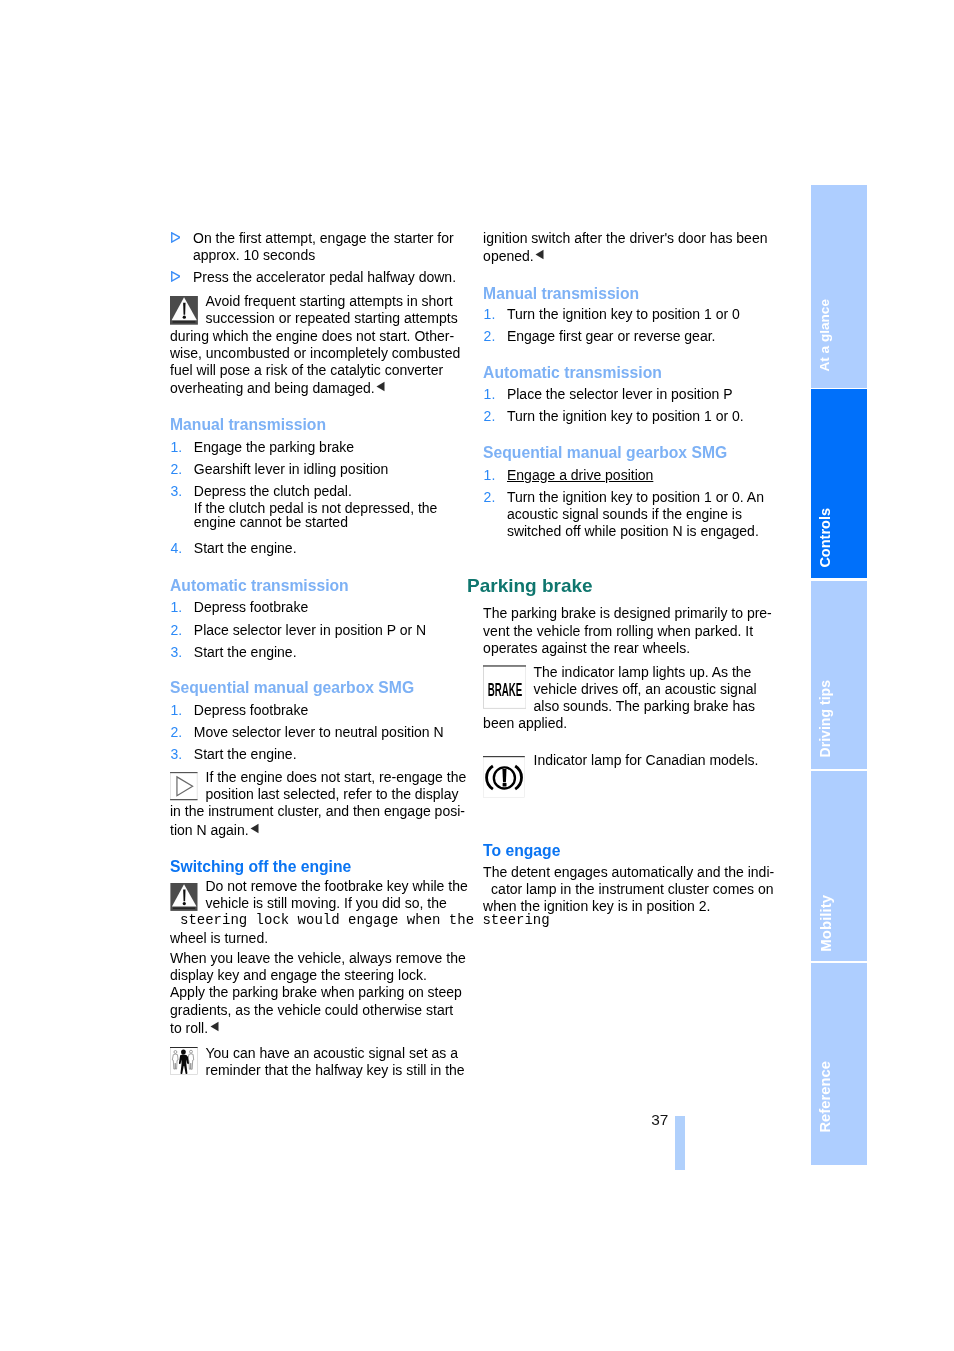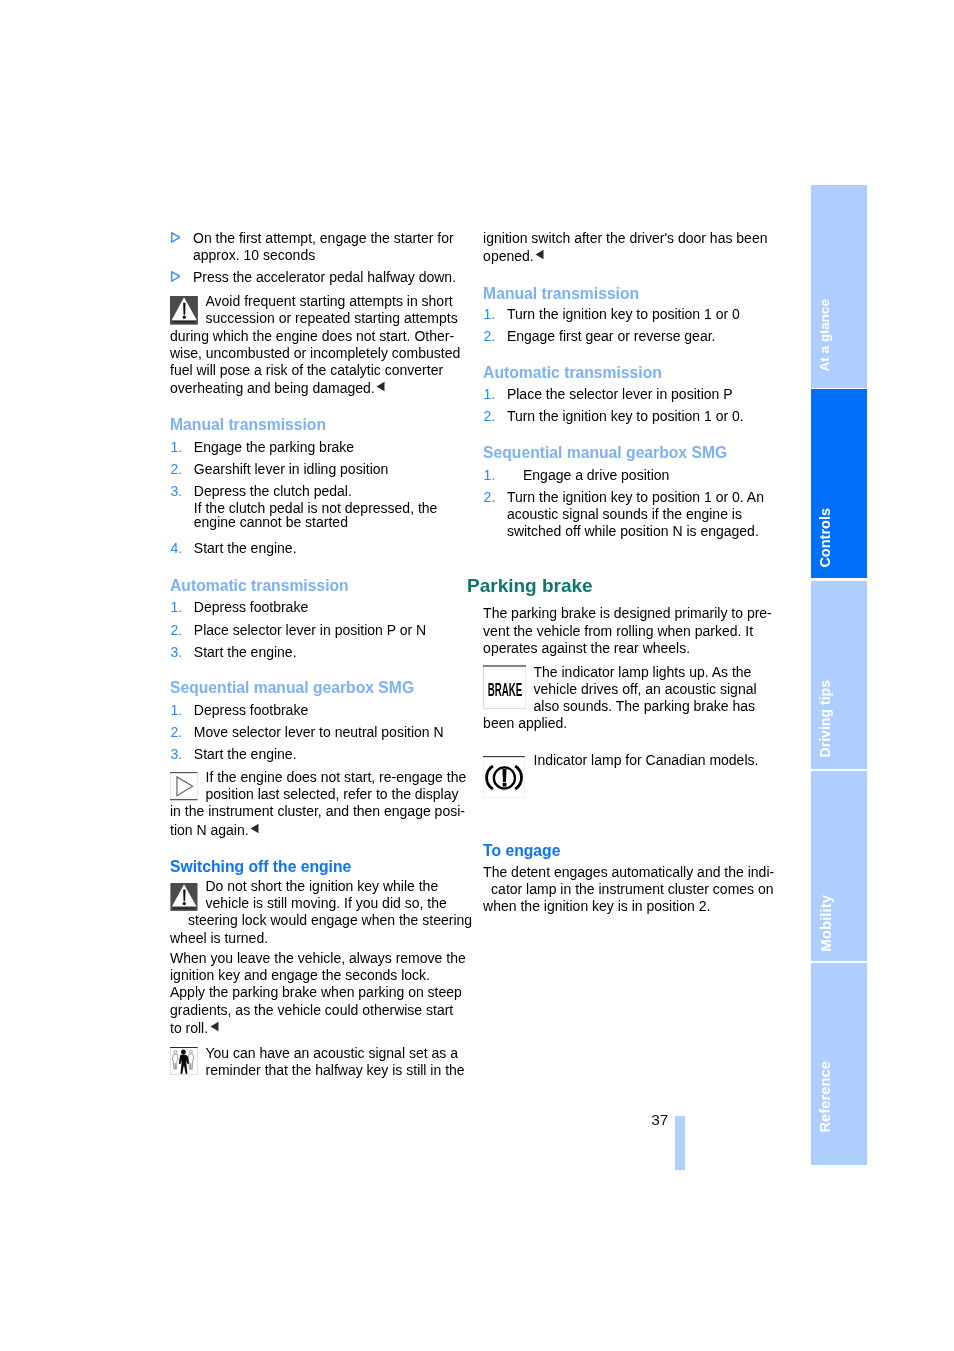--- a/index.html
+++ b/index.html
@@ -121,26 +121,26 @@
       <div class="ln" style="left: 193.8px; top: 644.2px;"><span>Start the engine.</span></div>
       <div class="ln" style="left: 193.8px; top: 702.1px;"><span>Depress footbrake</span></div>
       <div class="ln" style="left: 193.8px; top: 723.7px;"><span>Move selector lever to neutral position N</span></div>
       <div class="ln" style="left: 193.8px; top: 746.2px;"><span>Start the engine.</span></div>
       <div class="ln" style="left: 205.5px; top: 768.8px;"><span>If the engine does not start, re-engage the</span></div>
       <div class="ln" style="left: 205.5px; top: 785.7px;"><span>position last selected, refer to the display</span></div>
       <div class="ln" style="left: 170px; top: 802.7px;"><span>in the instrument cluster, and then engage posi-</span></div>
       <div class="ln" style="left: 170px; top: 820.6px;"><span>tion N again.</span><span class="endmk"><svg width="9" height="11" viewBox="0 0 9 11">
             <path d="M8.5 0.8 L8.5 10.2 L0.5 5.5 Z" fill="#2b2b2b"></path>
           </svg></span></div>
-      <div class="ln" style="left: 205.5px; top: 878.2px;"><span>Do not short the ignition key while the</span></div>
+      <div class="ln" style="left: 205.5px; top: 878.2px;"><span>Do not remove the footbrake key while the</span></div>
       <div class="ln" style="left: 205.5px; top: 895.1px;"><span>vehicle is still moving. If you did so, the</span></div>
-      <div class="ln" style="left: 188px; top: 912.1px;"><span>steering lock would engage when the steering</span></div>
+      <div class="ln" style="left: 180px; top: 912.1px; font-family: Liberation Mono, monospace;"><span>steering lock would engage when the steering</span></div>
       <div class="ln" style="left: 170px; top: 930px;"><span>wheel is turned.</span></div>
       <div class="ln" style="left: 170px; top: 950.3px;"><span>When you leave the vehicle, always remove the</span></div>
-      <div class="ln" style="left: 170px; top: 967.3px;"><span>ignition key and engage the seconds lock.</span></div>
+      <div class="ln" style="left: 170px; top: 967.3px;"><span>display key and engage the steering lock.</span></div>
       <div class="ln" style="left: 170px; top: 984.2px;"><span>Apply the parking brake when parking on steep</span></div>
       <div class="ln" style="left: 170px; top: 1002.1px;"><span>gradients, as the vehicle could otherwise start</span></div>
       <div class="ln" style="left: 170px; top: 1019px;"><span>to roll.</span><span class="endmk"><svg width="9" height="11" viewBox="0 0 9 11">
             <path d="M8.5 0.8 L8.5 10.2 L0.5 5.5 Z" fill="#2b2b2b"></path>
           </svg></span></div>
       <div class="ln" style="left: 205.5px; top: 1045.2px;"><span>You can have an acoustic signal set as a</span></div>
       <div class="ln" style="left: 205.5px; top: 1061.9px;"><span>reminder that the halfway key is still in the</span></div>
     </div>
   <div id="colR">
       <div class="ico" style="left: 483.1px; top: 665.3px; width: 43.4px; height: 44px;"><svg width="43.4" height="44" viewBox="0 0 44 44">
@@ -169,21 +169,21 @@
       <span class="num" style="left: 483.6px; top: 466.6px;">1.</span>
       <span class="num" style="left: 483.6px; top: 488.7px;">2.</span>
       <div class="ln" style="left: 483.1px; top: 229.7px;"><span>ignition switch after the driver's door has been</span></div>
       <div class="ln" style="left: 483.1px; top: 246.7px;"><span>opened.</span><span class="endmk"><svg width="9" height="11" viewBox="0 0 9 11">
             <path d="M8.5 0.8 L8.5 10.2 L0.5 5.5 Z" fill="#2b2b2b"></path>
           </svg></span></div>
       <div class="ln" style="left: 506.9px; top: 306.4px;"><span>Turn the ignition key to position 1 or 0</span></div>
       <div class="ln" style="left: 506.9px; top: 328px;"><span>Engage first gear or reverse gear.</span></div>
       <div class="ln" style="left: 506.9px; top: 385.9px;"><span>Place the selector lever in position P</span></div>
       <div class="ln" style="left: 506.9px; top: 408.1px;"><span>Turn the ignition key to position 1 or 0.</span></div>
-      <div class="ln" style="left: 523px; top: 466.6px;"><span>Engage a drive position</span></div>
+      <div class="ln" style="left: 507px; top: 466.6px; text-decoration: underline;"><span>Engage a drive position</span></div>
       <div class="ln" style="left: 506.9px; top: 488.7px;"><span>Turn the ignition key to position 1 or 0. An</span></div>
       <div class="ln" style="left: 506.9px; top: 506px;"><span>acoustic signal sounds if the engine is</span></div>
       <div class="ln" style="left: 506.9px; top: 522.9px;"><span>switched off while position N is engaged.</span></div>
       <div class="ln" style="left: 483.1px; top: 605.3px;"><span>The parking brake is designed primarily to pre-</span></div>
       <div class="ln" style="left: 483.1px; top: 622.9px;"><span>vent the vehicle from rolling when parked. It</span></div>
       <div class="ln" style="left: 483.1px; top: 640.2px;"><span>operates against the rear wheels.</span></div>
       <div class="ln" style="left: 533.5px; top: 663.9px;"><span>The indicator lamp lights up. As the</span></div>
       <div class="ln" style="left: 533.5px; top: 680.8px;"><span>vehicle drives off, an acoustic signal</span></div>
       <div class="ln" style="left: 533.5px; top: 698.4px;"><span>also sounds. The parking brake has</span></div>
       <div class="ln" style="left: 483.1px; top: 715.3px;"><span>been applied.</span></div>

